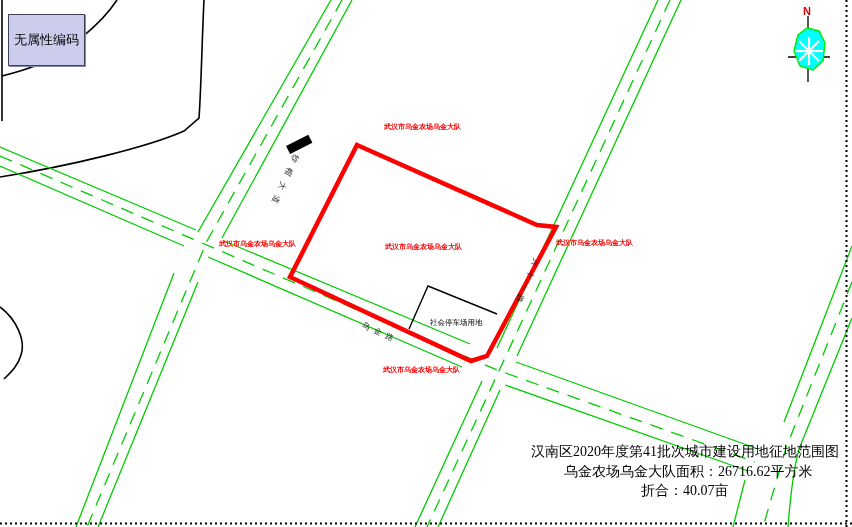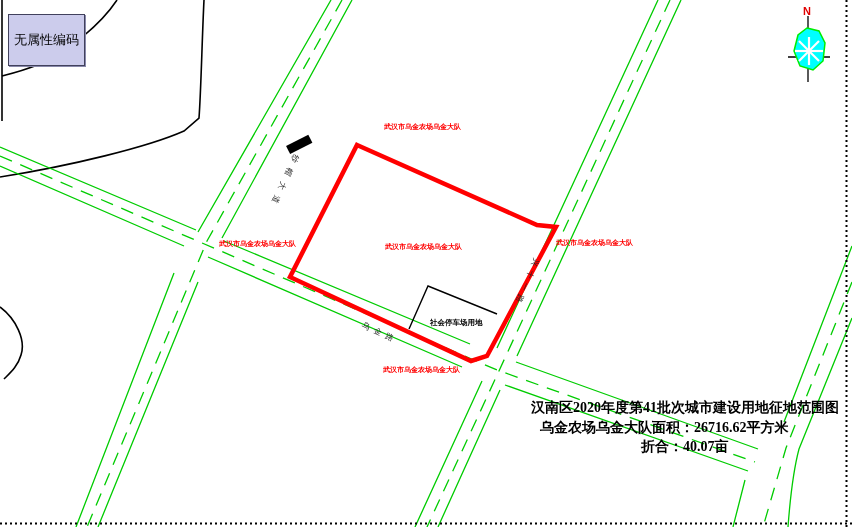--- a/index.html
+++ b/index.html
@@ -11,28 +11,28 @@
   .tooltip{
     position:absolute;left:8px;top:14px;height:20px;line-height:20px;
     background:#ccccec;border:1px solid #41415c;box-shadow:1px 1px 0 #8888aa;
     font-size:13px;color:#000;padding:15px 5px;white-space:nowrap;
   }
   .red-label{
     position:absolute;color:#ff0000;font-size:7px;line-height:8px;white-space:nowrap;
     font-family:"Liberation Sans","DejaVu Sans",sans-serif;font-weight:bold;transform-origin:left top;
   }
   .parking-label{
-    position:absolute;left:430px;top:318px;color:#000;font-size:7.5px;font-weight:bold;white-space:nowrap;
+    position:absolute;left:430px;top:318px;color:#000;font-size:7.5px;font-weight:normal;white-space:nowrap;
   }
   .title-line{
     position:absolute;color:#000;font-size:14px;white-space:nowrap;
-    font-family:"Liberation Serif","DejaVu Serif",serif;font-weight:bold;
+    font-family:"Liberation Serif","DejaVu Serif",serif;font-weight:normal;margin-top:44px;
   }
   .t1{left:531px;top:399px;}
-  .t2{left:540px;top:419px;text-align:center;}
+  .t2{left:564px;top:419px;text-align:center;}
   .t3{left:641px;top:438px;}
   .t4{left:600px;top:463px;letter-spacing:1.5px;}
 </style>
 </head>
 <body>
 
 <div id="stage">
 
   <svg id="map-svg" width="852" height="527" viewBox="0 0 852 527">
 

